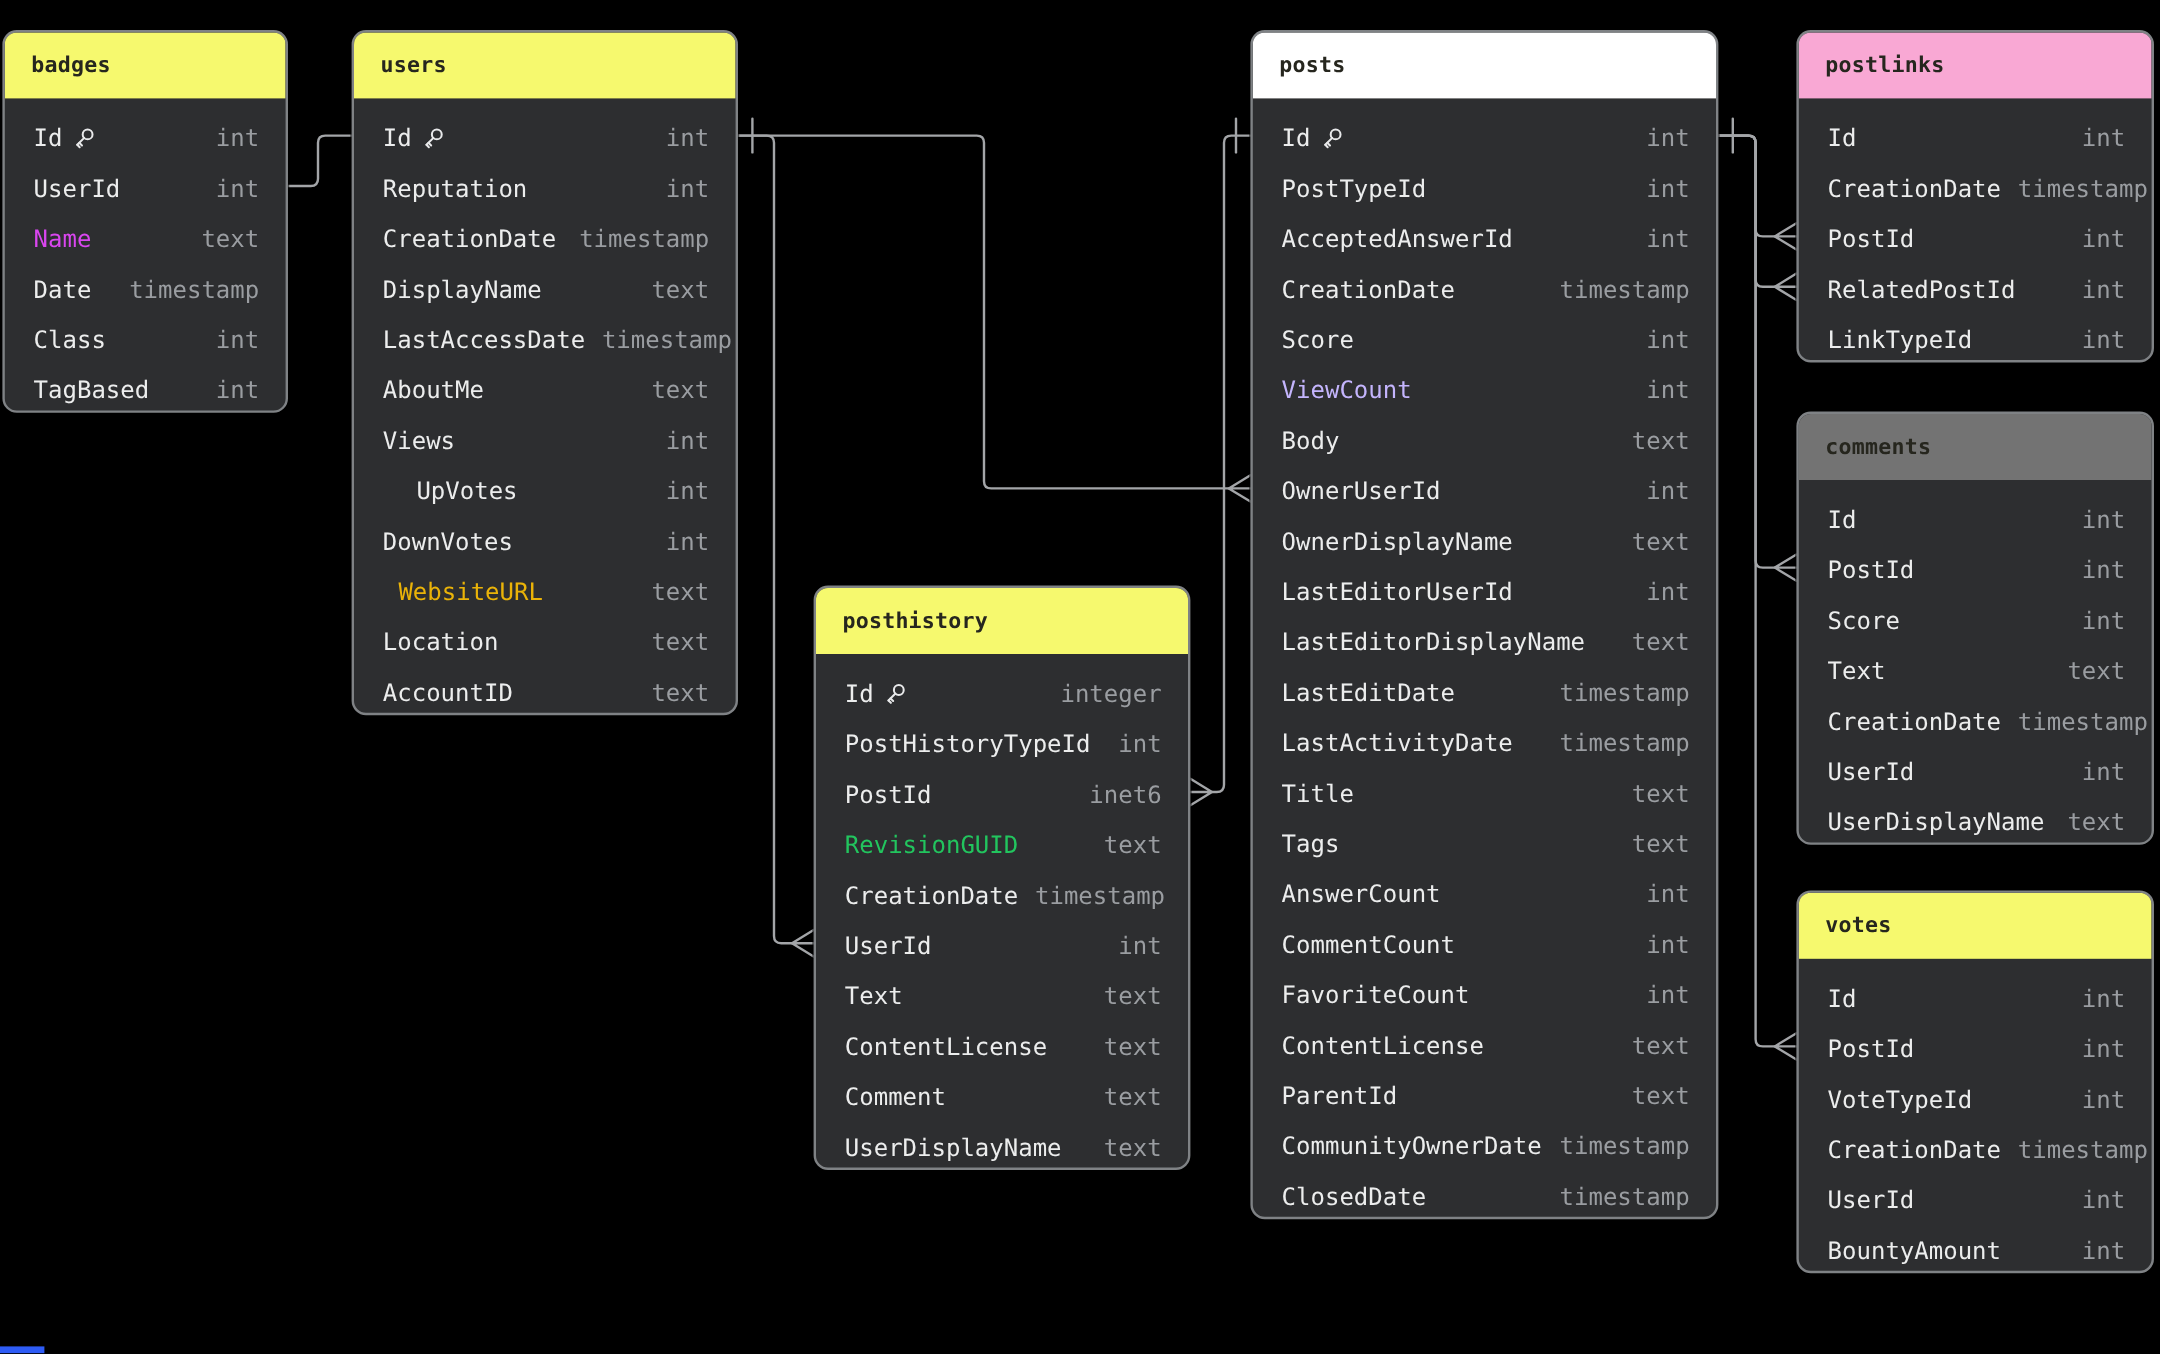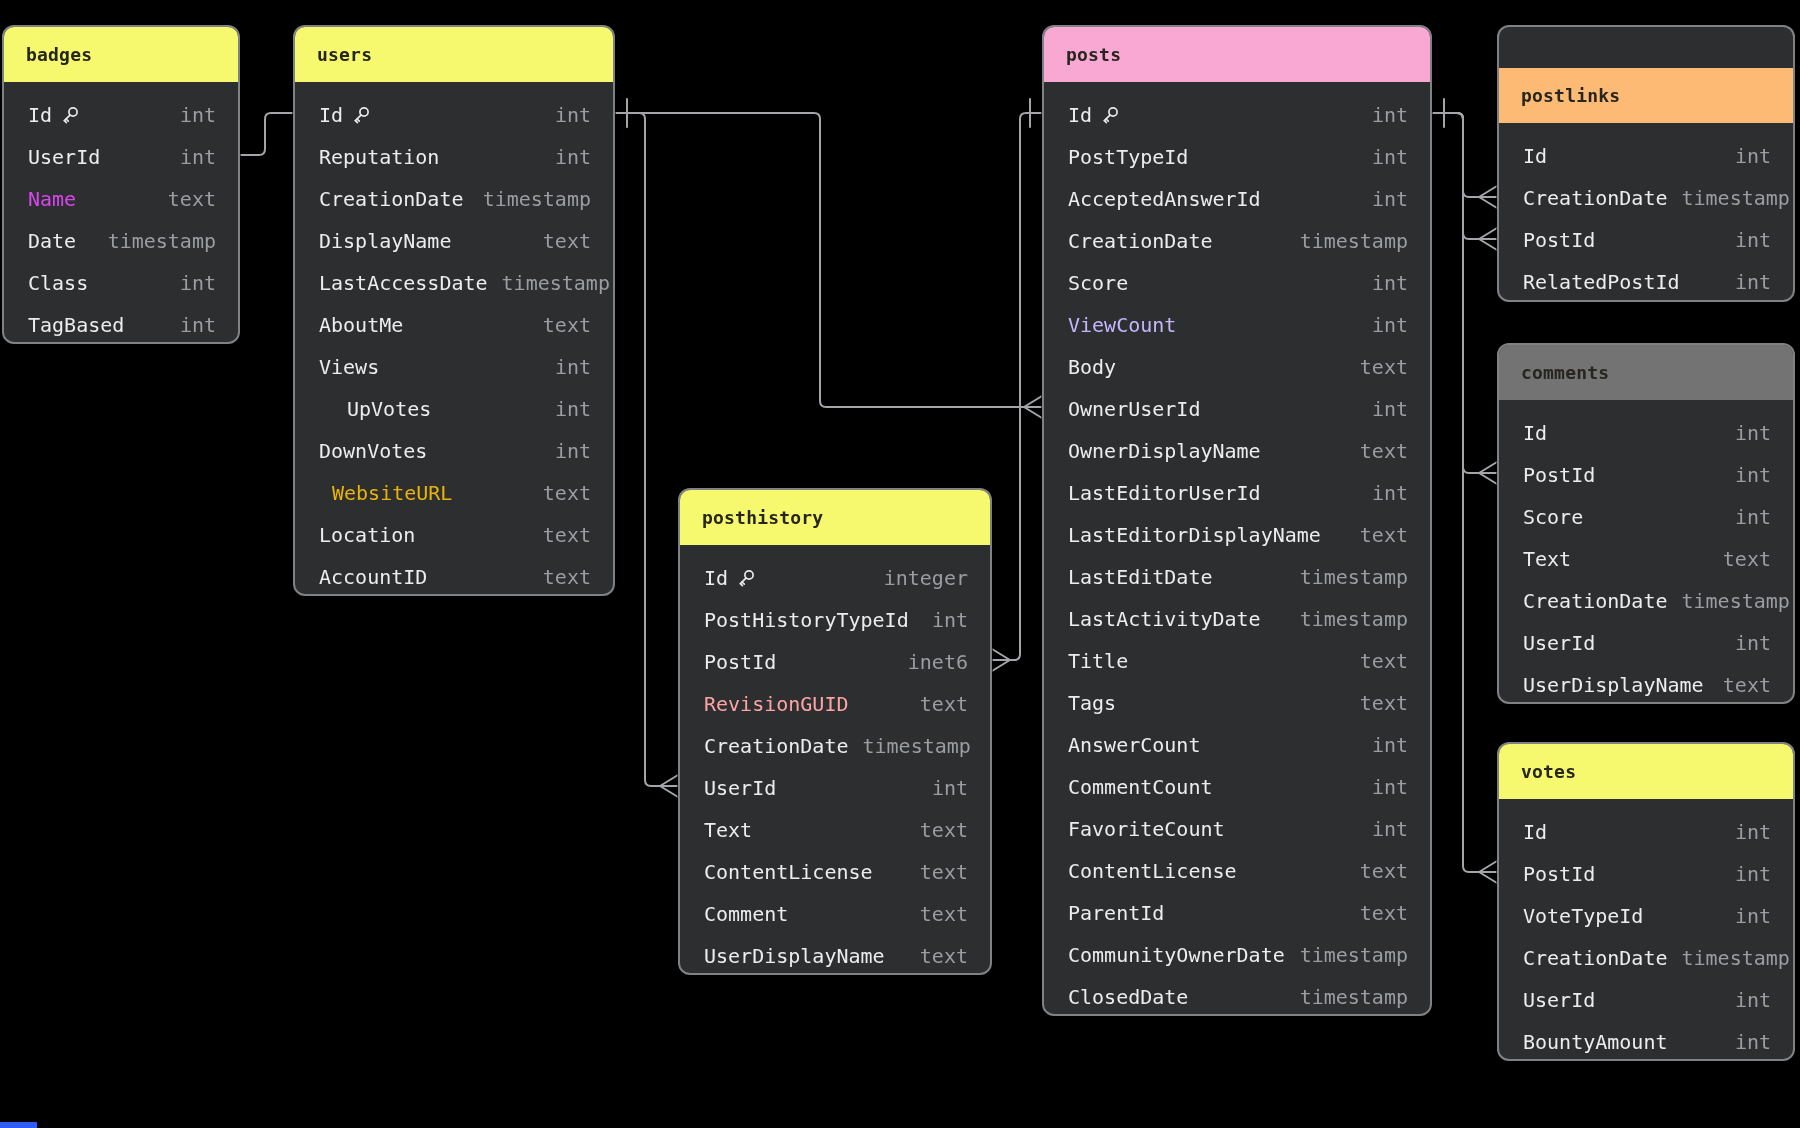--- a/index.html
+++ b/index.html
@@ -217,21 +217,21 @@
             </span>
             <span class="field-type" style="color: rgb(154, 157, 161);">int</span>
           </div>
           <div class="field-row">
             <span class="field-name" style="color: rgb(236, 237, 237);">
               <span>PostId</span>
             </span>
             <span class="field-type" style="color: rgb(154, 157, 161);">inet6</span>
           </div>
           <div class="field-row">
-            <span class="field-name" style="color: #fca5a5; justify-content: center;">
+            <span class="field-name" style="color: #22c55e; justify-content: center;">
               <span>RevisionGUID</span>
             </span>
             <span class="field-type" style="color: rgb(154, 157, 161);">text</span>
           </div>
           <div class="field-row">
             <span class="field-name" style="color: rgb(236, 237, 237);">
               <span>CreationDate</span>
             </span>
             <span class="field-type" style="color: rgb(154, 157, 161);">timestamp</span>
           </div>
@@ -261,21 +261,21 @@
           </div>
           <div class="field-row">
             <span class="field-name" style="color: rgb(236, 237, 237);">
               <span>UserDisplayName</span>
             </span>
             <span class="field-type" style="color: rgb(154, 157, 161);">text</span>
           </div>
         </div>
       </div>
       <div class="table-card" style="left: 1042px; top: 25px; width: 390px; height: 991px;">
-        <div class="table-header" style="background: #f9a8d4; color: rgb(38, 38, 30);">
+        <div class="table-header" style="background: #ffffff; color: rgb(38, 38, 30);">
           <span class="table-title">posts</span>
         </div>
         <div class="rows">
           <div class="field-row">
             <span class="field-name" style="color: rgb(236, 237, 237);">
               <span>Id</span>
               <svg class="key-icon" width="19" height="19" viewBox="0 0 19 19" fill="none" stroke="#e8e9ea" stroke-width="1.7" stroke-linecap="round">
                 <circle cx="12" cy="6" r="4.1"></circle>
                 <path d="M9.2 8.9 L3.4 14.7"></path>
                 <path d="M5.1 13 l2.2 2.2"></path>
@@ -406,21 +406,21 @@
           </div>
           <div class="field-row">
             <span class="field-name" style="color: rgb(236, 237, 237);">
               <span>ClosedDate</span>
             </span>
             <span class="field-type" style="color: rgb(154, 157, 161);">timestamp</span>
           </div>
         </div>
       </div>
       <div class="table-card" style="left: 1497px; top: 25px; width: 298px; height: 277px;">
-        <div class="table-header" style="background: #fdba74; color: rgb(38, 38, 30); margin-top: 41px;">
+        <div class="table-header" style="background: #f9a8d4; color: rgb(38, 38, 30);">
           <span class="table-title">postlinks</span>
         </div>
         <div class="rows">
           <div class="field-row">
             <span class="field-name" style="color: rgb(236, 237, 237);">
               <span>Id</span>
             </span>
             <span class="field-type" style="color: rgb(154, 157, 161);">int</span>
           </div>
           <div class="field-row">

